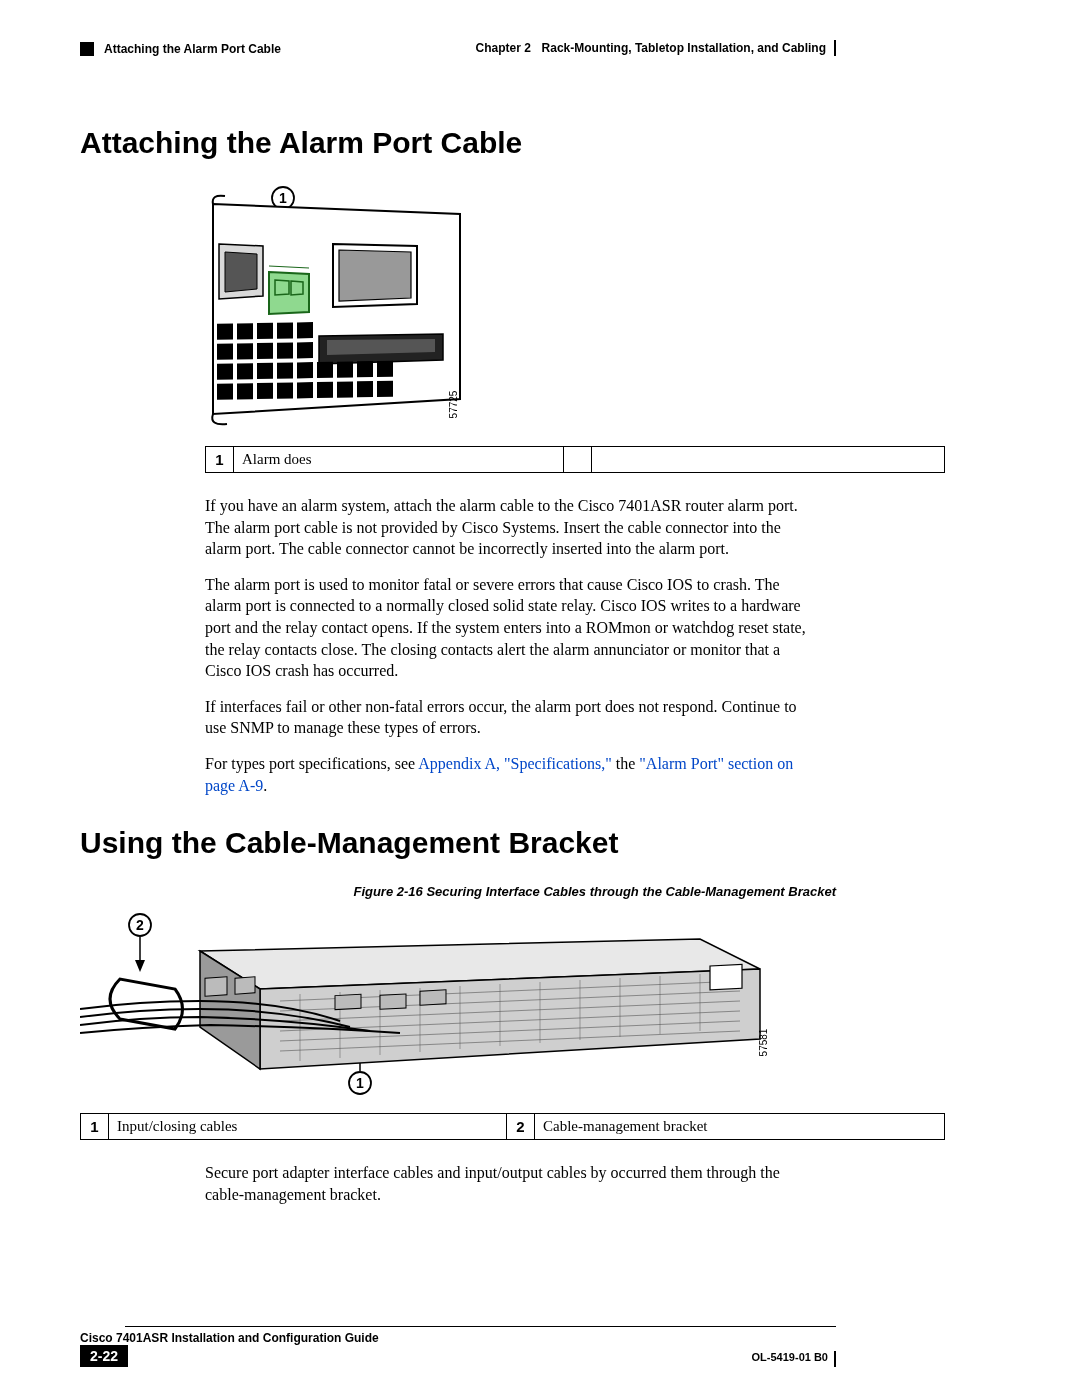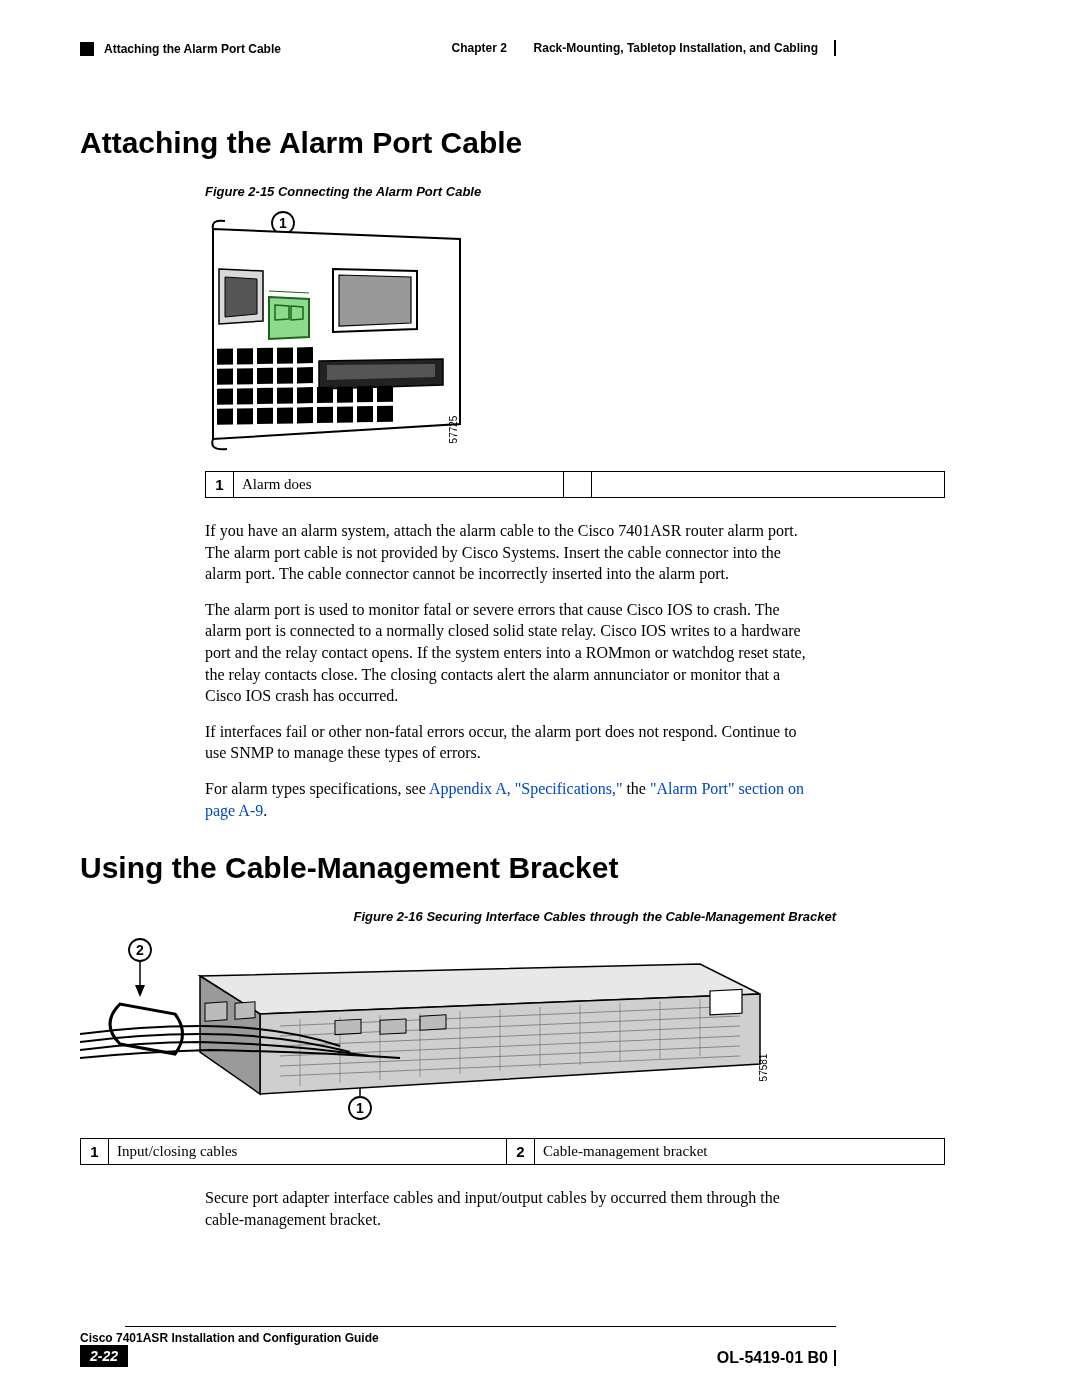--- a/index.html
+++ b/index.html
@@ -36,21 +36,21 @@
     font-family: Arial, Helvetica, sans-serif;
     font-size: 12px;
     font-weight: bold;
   }
   .header-right {
     font-family: Arial, Helvetica, sans-serif;
     font-size: 12px;
     font-weight: bold;
     display: flex;
     align-items: center;
-    gap: 10px;
+    gap: 2px;
     margin-top: 28px;
   }
   .header-right .sep {
     width: 2px; height: 16px; background:#000; margin-left:6px;
   }
   .h1 {
     font-family: Arial, Helvetica, sans-serif;
     font-size: 30px;
     font-weight: bold;
     margin-top: 70px;
@@ -130,24 +130,24 @@
   .page-badge {
     background:#000;
     color:#fff;
     font-family: Arial, Helvetica, sans-serif;
     font-weight: bold;
     font-size: 14px;
     padding: 3px 10px;
   }
   .doc-code {
     font-family: Arial, Helvetica, sans-serif;
-    font-size: 16px;
+    font-size: 11px;
     font-weight: bold;
     display:flex;
-    align-items:center;
+    align-items:flex-start;
     gap:6px;
     margin-left:28px;
   }
   .doc-code .tick { width:2px; height:16px; background:#000; }
   .illus2-wrap {
     margin-left: 0;
     margin-bottom: 10px;
     position: relative;
   }
   .fignum {
@@ -170,21 +170,20 @@
     <div class="header-right">
       <span>Chapter 2</span>
       <span>&nbsp;&nbsp;</span>
       <span>Rack-Mounting, Tabletop Installation, and Cabling</span>
       <span class="sep"></span>
     </div>
   </div>
 
   <h1 class="h1">Attaching the Alarm Port Cable</h1>
 
-  <div class="figure-caption">Figure 2-15   Connecting the Alarm Port Cable</div>
 
   <div class="illus-wrap">
     <svg width="440" height="250" viewBox="0 0 440 250">
 
       <g>
         <circle cx="78" cy="14" r="11" fill="#fff" stroke="#000" stroke-width="1.8"></circle>
         <text x="78" y="19" text-anchor="middle" font-family="Arial" font-size="14" font-weight="bold">1</text>
         <line x1="78" y1="26" x2="78" y2="70" stroke="#000" stroke-width="1.5"></line>
         <polygon points="78,78 73,66 83,66" fill="#000"></polygon>
       </g>
@@ -249,21 +248,21 @@
       <td style="width:28px"></td>
       <td></td>
     </tr>
   </tbody>
     </table>
 
   <p class="body-para">If you have an alarm system, attach the alarm cable to the Cisco 7401ASR router alarm port. The alarm port cable is not provided by Cisco Systems. Insert the cable connector into the alarm port. The cable connector cannot be incorrectly inserted into the alarm port.</p>
   <p class="body-para">The alarm port is used to monitor fatal or severe errors that cause Cisco IOS to crash. The alarm port is connected to a normally closed solid state relay. Cisco IOS writes to a hardware port and the relay contact opens. If the system enters into a ROMmon or watchdog reset state, the relay contacts close. The closing contacts alert the alarm annunciator or monitor that a Cisco IOS crash has occurred.</p>
   <p class="body-para">If interfaces fail or other non-fatal errors occur, the alarm port does not respond. Continue to use SNMP to manage these types of errors.</p>
   <p class="body-para">
-    <span>For alarm types specifications, see </span><span class="link">Appendix A, "Specifications,"</span><span> the </span><span class="link">"Alarm Port" section on page A-9</span><span>.</span>
+    <span>For types port specifications, see </span><span class="link">Appendix A, "Specifications,"</span><span> the </span><span class="link">"Alarm Port" section on page A-9</span><span>.</span>
   </p>
 
   <h1 class="h1" style="margin-top:30px;">Using the Cable-Management Bracket</h1>
 
   <div class="figure-caption full">Figure 2-16   Securing Interface Cables through the Cable-Management Bracket</div>
 
   <div class="illus2-wrap">
     <svg width="870" height="190" viewBox="0 0 870 190">
 
       <g>
@@ -338,21 +337,21 @@
     </tr>
   </tbody>
     </table>
 
   <p class="body-para">Secure port adapter interface cables and input/output cables by occurred them through the cable-management bracket.</p>
 
   <div class="footer">
     <div class="footer-rule"></div>
     <div class="footer-title">Cisco 7401ASR Installation and Configuration Guide</div>
     <div class="footer-row">
-      <div style="display:flex;align-items:center;gap:0;font-style:italic;">
+      <div style="display:flex;align-items:center;gap:0;">
         <span class="page-badge">2-22</span>
       </div>
       <div class="doc-code">
         <span>OL-5419-01 B0</span>
         <span class="tick"></span>
       </div>
     </div>
   </div>
 
 </div>

